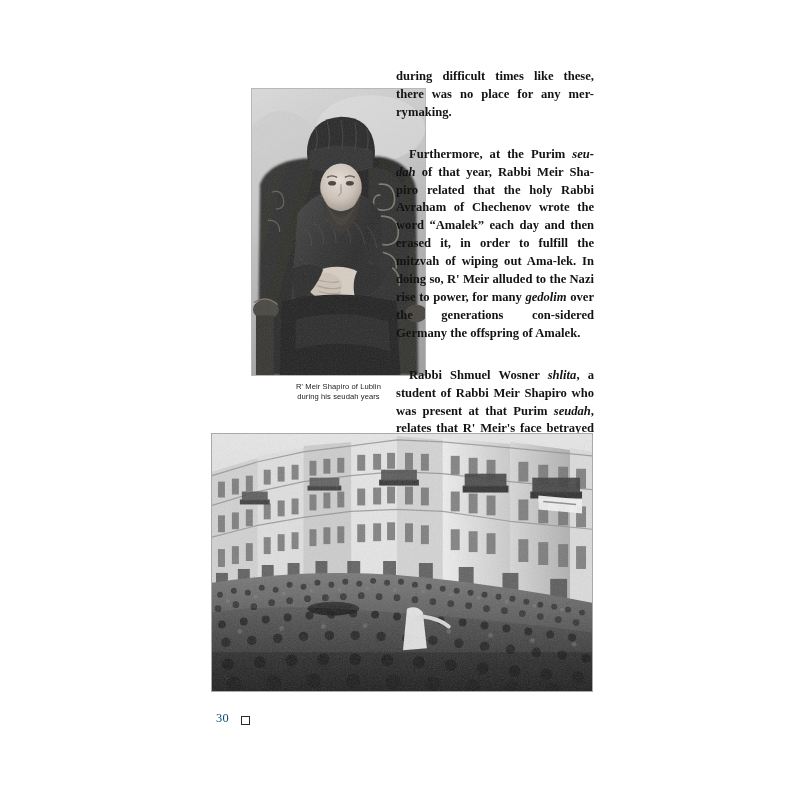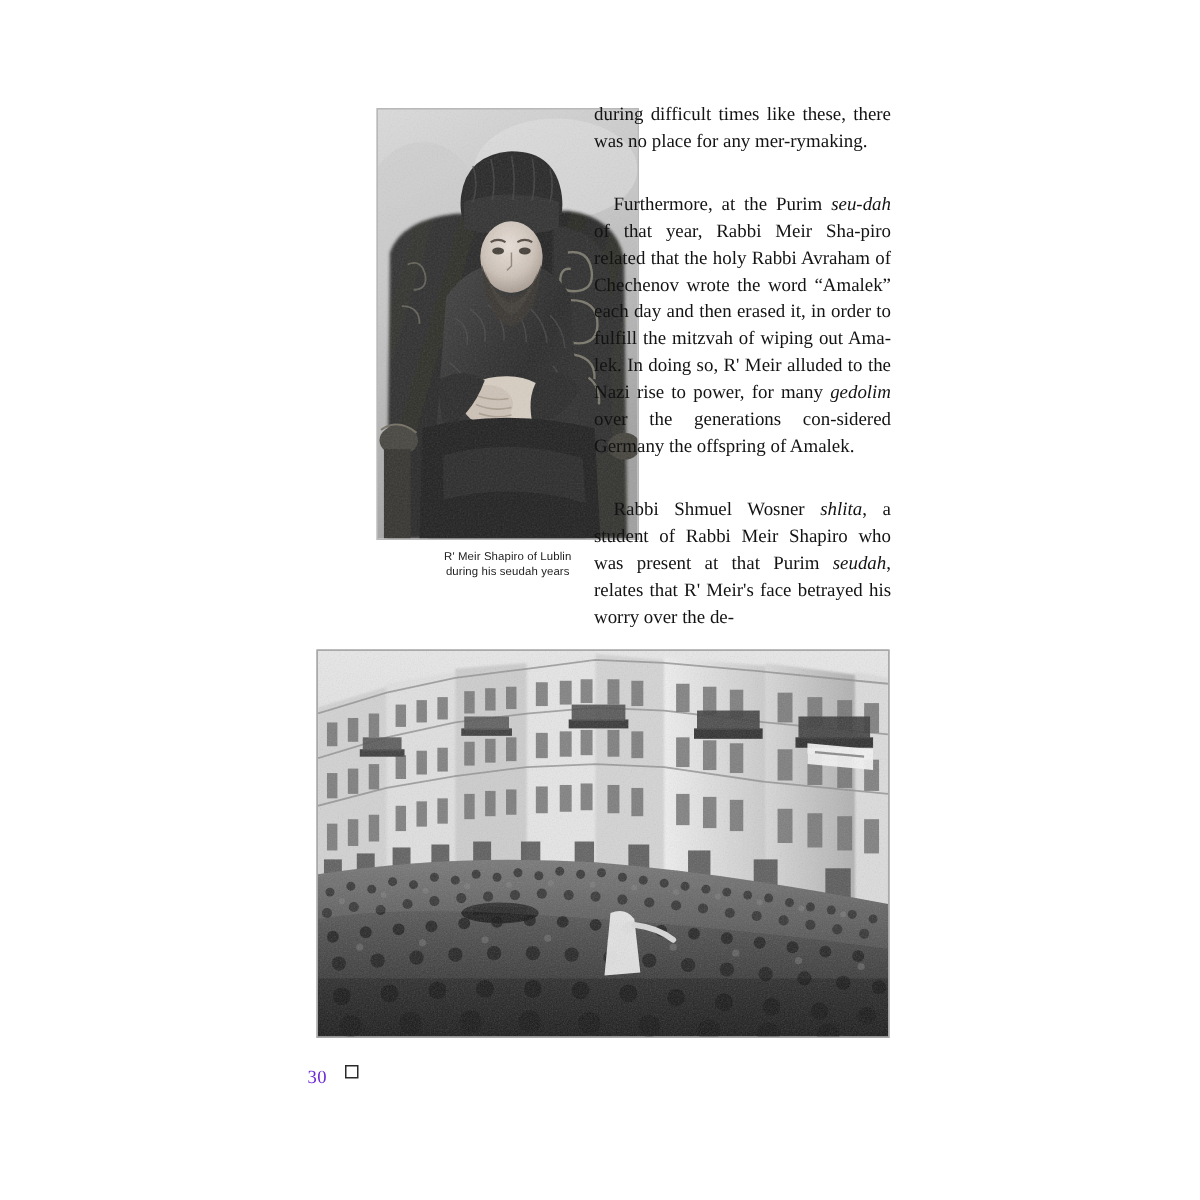--- a/index.html
+++ b/index.html
@@ -20,21 +20,21 @@
   .page {
     position: absolute;
     inset: 0;
     background: #ffffff;
   }
 
   
   .portrait-figure {
     position: absolute;
     left: 211px;
-    top: 56px;
+    top: 72px;
     width: 175px;
   }
   .portrait-photo {
     position: relative;
     width: 175px;
     height: 288px;
     overflow: hidden;
     border: 1px solid #b8b8b8;
     box-sizing: border-box;
     background: #cfcfcf;
@@ -62,20 +62,21 @@
     width: 198px;
     font-size: 12.6px;
     line-height: 17.9px;
     text-align: justify;
     text-justify: inter-word;
     color: #131313;
     hyphens: manual;
   }
   .textcol p {
     margin: 0;
+    font-weight: bold;
   }
   .textcol p.indent {
     text-indent: 13px;
     margin-top: 24px;
   }
   .textcol i { font-style: italic; }
 
   
   .levayah-caption {
     position: absolute;
@@ -94,27 +95,27 @@
     overflow: hidden;
     border: 1px solid #a9a9a9;
     box-sizing: border-box;
     background: #9d9d9d;
   }
   .crowd-photo svg { display: block; width: 100%; height: 100%; }
 
   
   .footer {
     position: absolute;
-    left: 205px;
+    left: 216px;
     top: 711px;
     display: flex;
-    align-items: flex-start;
+    align-items: flex-end;
     font-family: "Liberation Serif", serif;
     font-size: 12.4px;
-    color: #6d28d9;
+    color: #0c4a6e;
     letter-spacing: 0.3px;
   }
   .footer .folio { margin-right: 12px; }
   .footer .sep {
     display: inline-block;
     width: 7px;
     height: 7px;
     border: 1px solid #2a2a2a;
     margin-right: 12px;
     position: relative;

